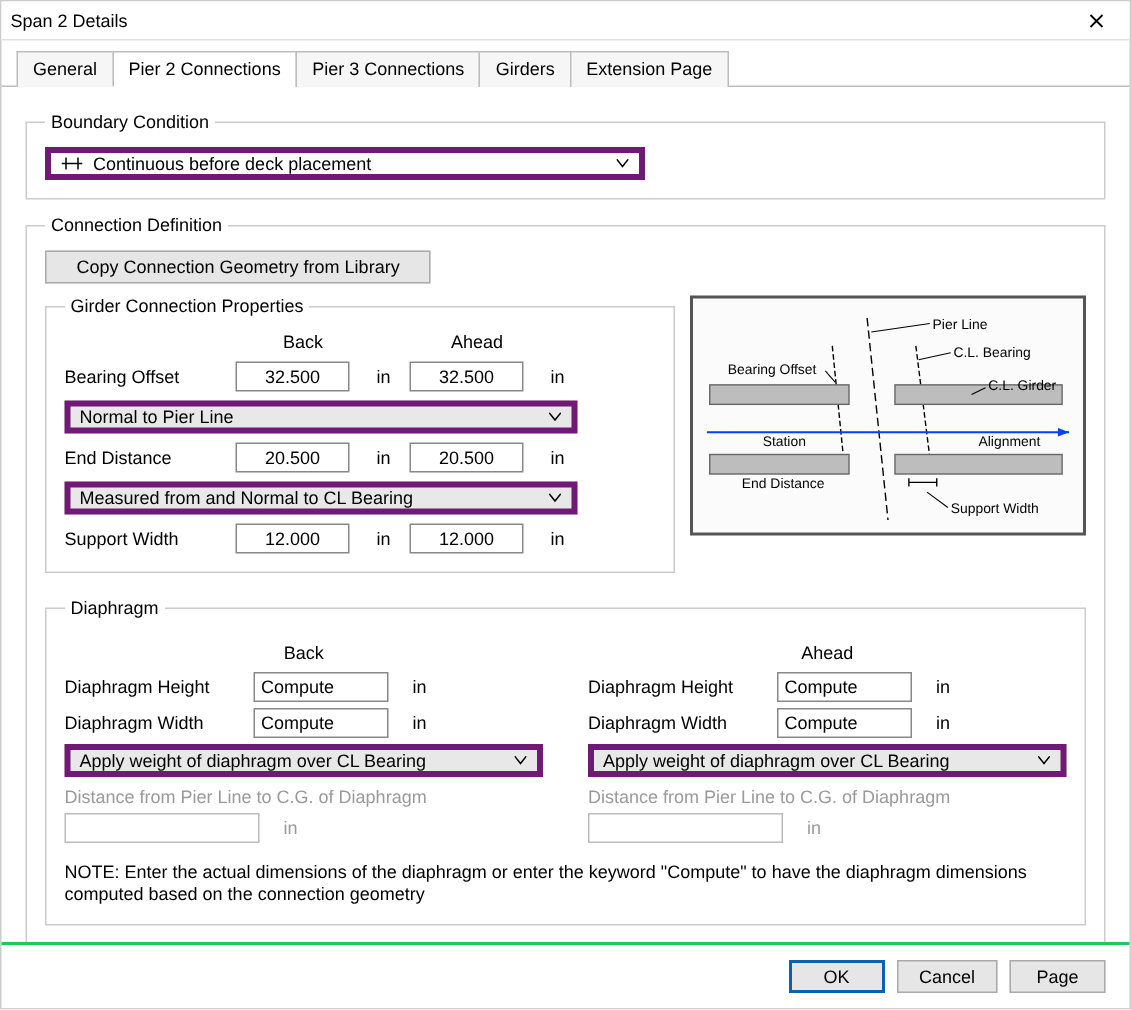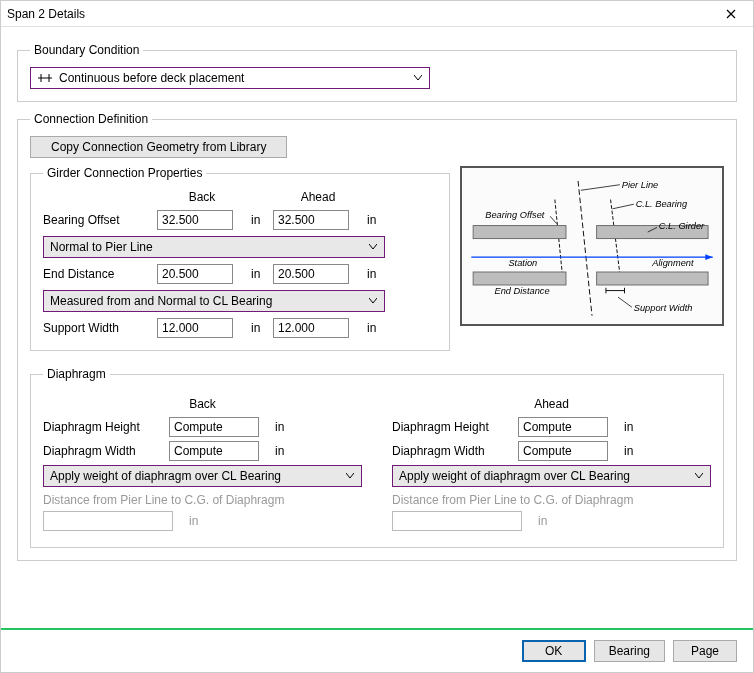--- a/index.html
+++ b/index.html
@@ -18,35 +18,35 @@
   .titletext { font-size:12px; }
   .closebtn { width:32px; height:18px; display:flex; align-items:center; justify-content:center; cursor:default; }
   .closebtn svg { width:10px; height:10px; }
   .tabs { display:flex; padding:6px 10px 0 10px; border-bottom:1px solid #bdbdbd; gap:0; }
   .tab { padding:4px 10px; border:1px solid #bdbdbd; border-bottom:none; background:#f6f6f6; font-size:12px; position:relative; top:1px; cursor:default; margin-right:-1px; }
   .tab.active { background:#fff; border-bottom:1px solid #fff; }
   .content { flex:1; padding:10px 16px 8px 16px; overflow:hidden; }
   fieldset { border:1px solid #ccc; margin:6px 0 10px 0; padding:10px 12px 12px 12px; position:relative; }
   fieldset > legend { font-size:12px; padding:0 4px; }
   .innerfs { margin:6px 0 10px 0; }
-  .select { width:100%; height:22px; border:1px solid #701a75; background:#fff; display:flex; align-items:center; justify-content:space-between; padding:4px 6px; cursor:default; }
+  .select { width:100%; height:22px; border:4px solid #701a75; background:#fff; display:flex; align-items:center; justify-content:space-between; padding:4px 6px; cursor:default; }
   .select.gray { background:#e8e8e8; }
   .select .chev { width:10px; display:flex; align-items:center; justify-content:center; }
   .btn { height:22px; border:1px solid #aaa; background:#e6e6e6; padding:0 14px; display:inline-flex; align-items:center; justify-content:center; cursor:default; font-size:12px; min-width:64px; }
   .btn.default { border:2px solid #0a64ad; padding:0 13px; }
   .lbl { width:108px; }
   .colhead { text-align:center; }
-  .inp { width:76px; height:20px; border:1px solid #888; background:#fff; text-align:left; padding:0 4px; font-family:inherit; font-size:12px; }
+  .inp { width:76px; height:20px; border:1px solid #888; background:#fff; text-align:center; padding:0 4px; font-family:inherit; font-size:12px; }
   .unit { width:14px; }
   .gcp-grid { display:grid; grid-template-columns:110px 90px 18px 90px 18px; align-items:center; row-gap:6px; column-gap:4px; }
   .gcp-sel { grid-column:1 / span 5; }
   .twocol { display:flex; gap:10px; }
   .leftcol { width:420px; }
   .rightcol { flex:1; }
-  .diagram { border:2px solid #555; height:160px; position:relative; background:#fbfbfb; overflow:hidden;font-style:italic; }
+  .diagram { border:2px solid #555; height:160px; position:relative; background:#fbfbfb; overflow:hidden; }
   .diagram svg { width:100%; height:100%; }
   .diagtxt { font-size:10px; fill:#000; font-family:inherit; }
   .dia-cols { display:flex; gap:30px; margin-top:6px; }
   .dia-col { flex:1; }
   .dia-head { text-align:center; margin-bottom:6px; }
   .dia-row { display:flex; align-items:center; gap:16px; margin:4px 0; }
   .dia-lbl { width:110px; }
   .dia-inp { width:90px; height:20px; border:1px solid #888; background:#fff; text-align:left; padding:0 4px; font-family:inherit; font-size:12px; }
   .disabled-text { color:#9a9a9a; }
   .disabled-inp { border:1px solid #bbb; background:#fff; width:130px; height:20px; padding:0 4px; }
@@ -61,20 +61,27 @@
 <div class="window">
   <div class="titlebar">
     <span class="titletext">Span 2 Details</span>
     <div class="closebtn">
       <svg viewBox="0 0 10 10">
           <path d="M1 1 L9 9 M9 1 L1 9" stroke="#000" stroke-width="1.2"></path>
         </svg>
     </div>
   </div>
 
+  <div class="tabs">
+    <div class="tab">General</div>
+    <div class="tab active">Pier 2 Connections</div>
+    <div class="tab">Pier 3 Connections</div>
+    <div class="tab">Girders</div>
+    <div class="tab">Extension Page</div>
+  </div>
 
   <div class="content">
 
     <fieldset>
       <legend>Boundary Condition</legend>
       <div class="select bc-select">
         <span class="bc-glyph">
           <svg width="14" height="12" viewBox="0 0 14 12">
               <line x1="3" y1="2" x2="3" y2="10" stroke="#000"></line>
               <line x1="11" y1="2" x2="11" y2="10" stroke="#000"></line>
@@ -241,22 +248,23 @@
                   </svg>
                 </span>
             </div>
             <div class="disabled-text" style="margin-top:6px;">Distance from Pier Line to C.G. of Diaphragm</div>
             <div class="dia-row">
               <div class="disabled-inp"></div>
               <div class="unit disabled-text">in</div>
             </div>
           </div>
         </div>
+        <div class="note">NOTE: Enter the actual dimensions of the diaphragm or enter the keyword "Compute" to have the diaphragm dimensions computed based on the connection geometry</div>
       </fieldset>
     </fieldset>
   </div>
 
   <div class="footer">
     <div class="btn default">OK</div>
-    <div class="btn">Bearing</div>
+    <div class="btn">Cancel</div>
     <div class="btn">Page</div>
   </div>
 </div>
 
 </body></html>

